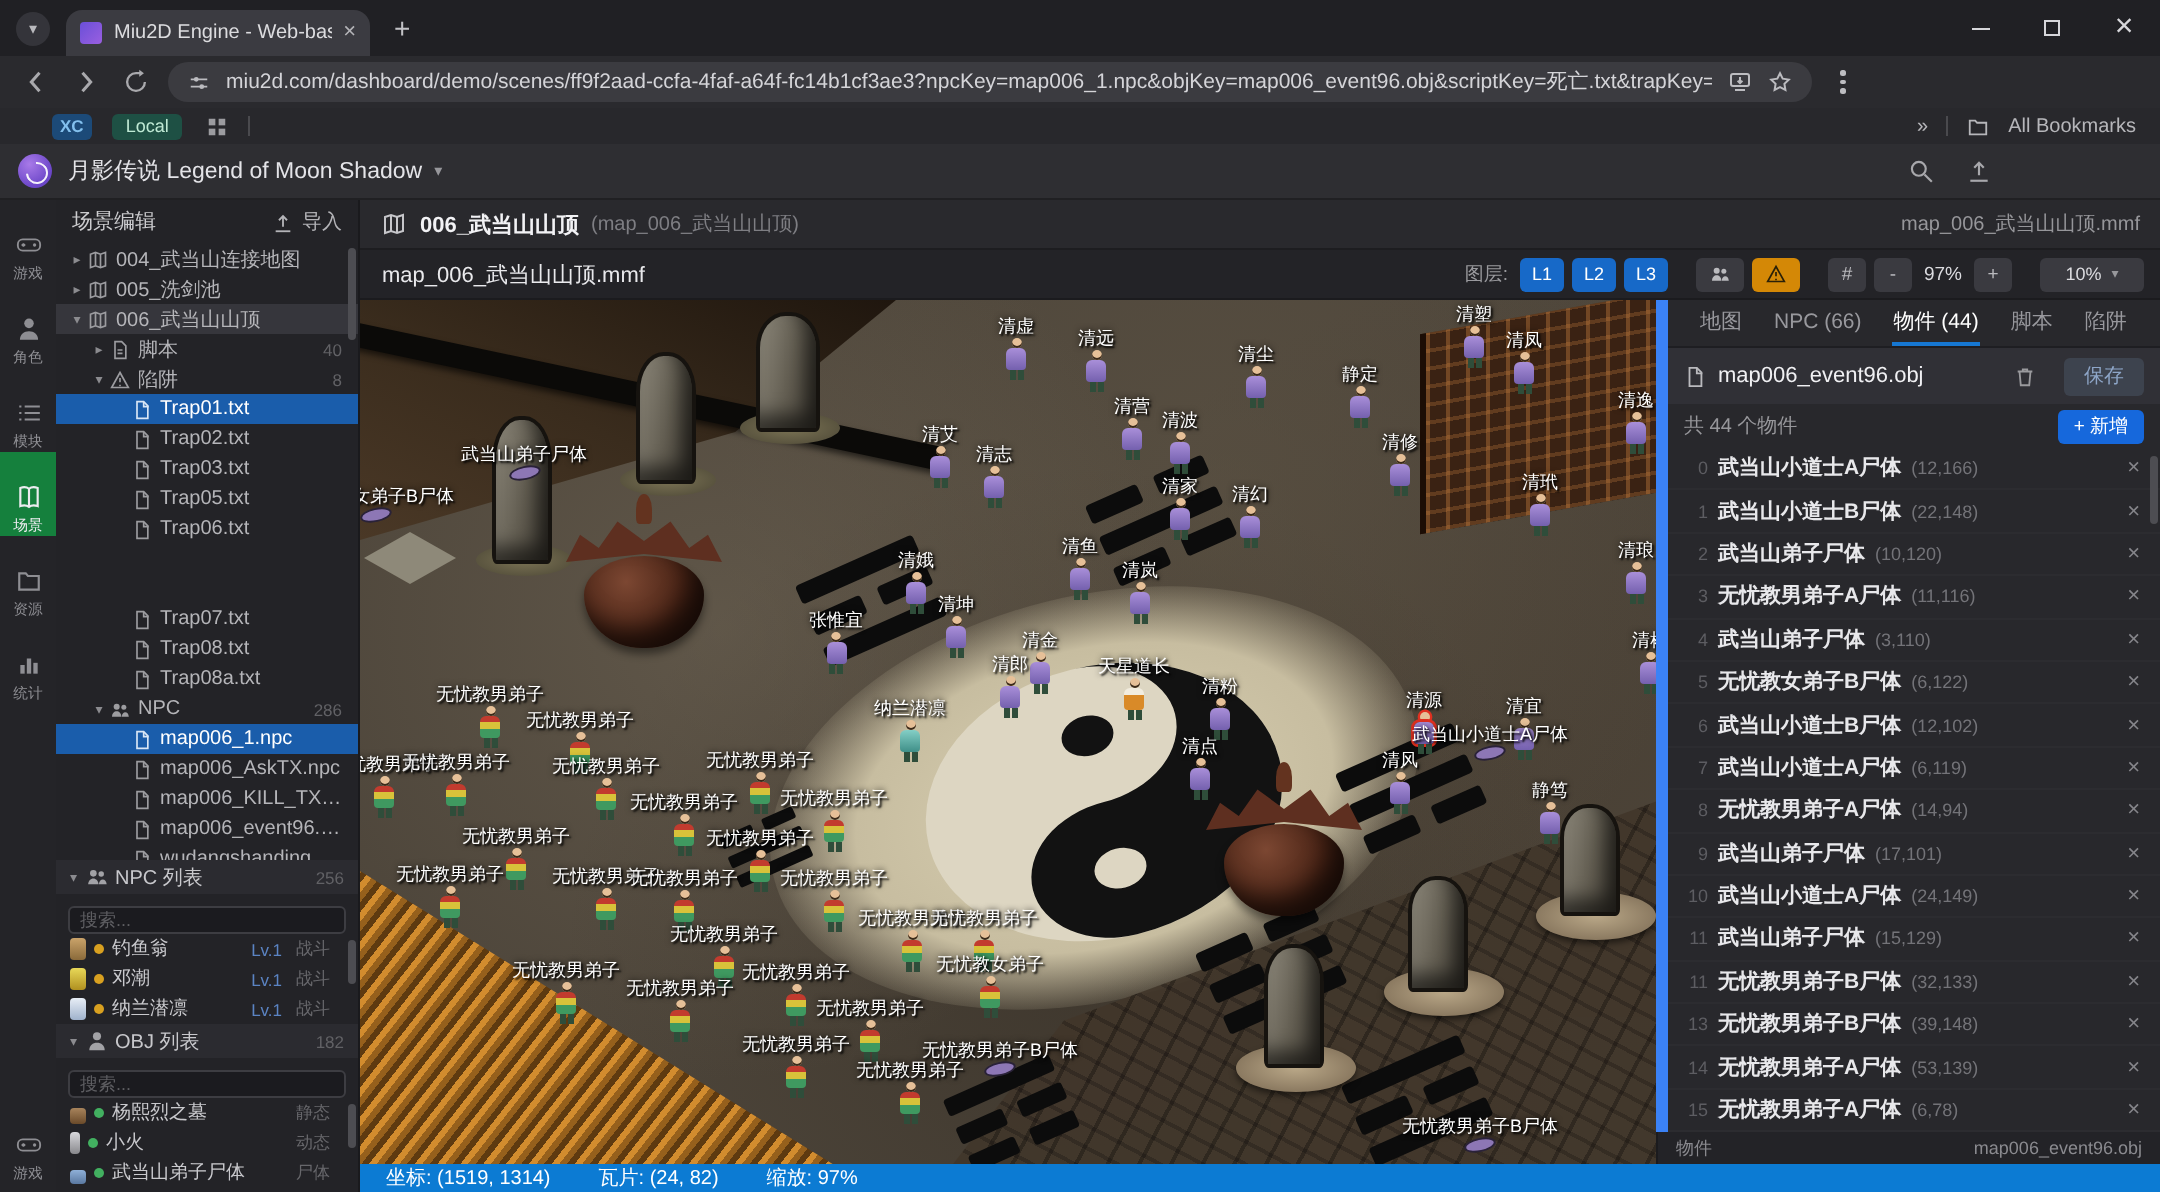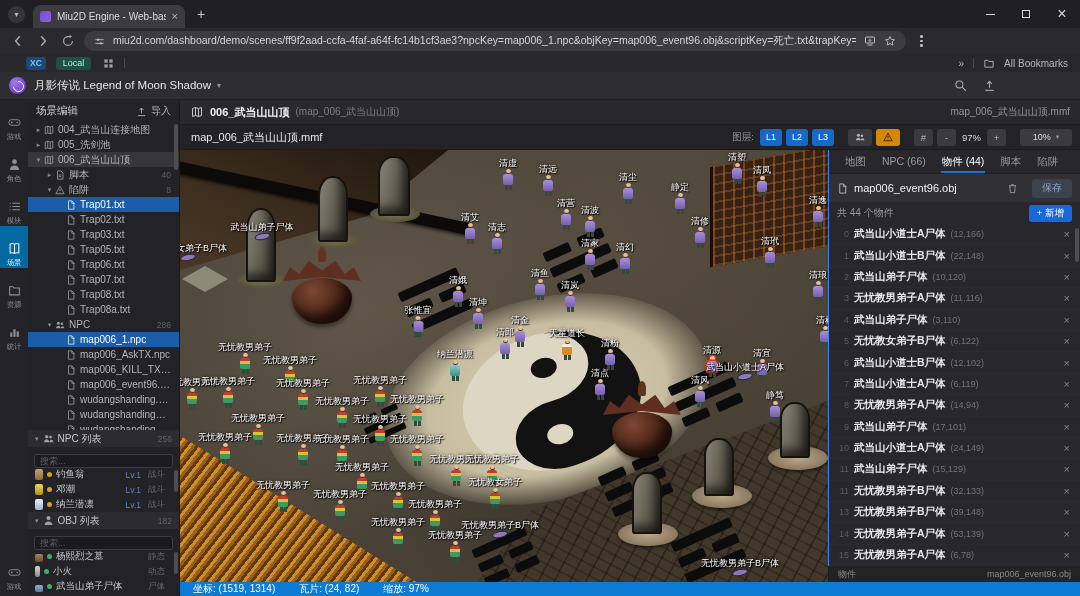--- a/index.html
+++ b/index.html
@@ -49,21 +49,21 @@
     border:1.6px solid rgba(255,255,255,.92);border-left-color:transparent;transform:rotate(40deg)}
   #apphdr .title{margin-left:8px;font-size:11.5px;color:#e4e4e8}
   #apphdr .caret{color:#97979b;font-size:8px;margin-left:6px}
   .hdr-ic{width:13px;height:13px;color:#a8a8ac}
 
   
   #rail{left:0;top:100px;width:28px;height:496px;background:#242428;display:flex;flex-direction:column;align-items:stretch}
   .ritem{height:42px;display:flex;flex-direction:column;align-items:center;justify-content:flex-end;gap:2px;color:#8e8e93}
   .ritem .ric2{width:13px;height:13px}
   .ritem .rlb{font-size:8px;transform:scale(.92)}
-  .ritem.active{background:#0369a1;color:#ececf0}
+  .ritem.active{background:#15803d;color:#ececf0}
   .ritem.bottom{margin-top:auto;margin-bottom:4px}
 
   
   #treepanel{left:28px;top:100px;width:152px;height:496px;background:#232327;border-right:1px solid #1a1a1d;overflow:hidden}
   #tree-hdr{height:22px;display:flex;align-items:center;padding:0 8px;color:#cccccf;font-size:10.5px;background:#232327}
   #tree-hdr .sp{flex:1}
   #tree-hdr .imp{display:flex;align-items:center;gap:4px;color:#b4b4b8;font-size:10px}
   #tree-hdr .uic{width:11px;height:11px}
   #treelist{height:308px;overflow:hidden;position:relative}
   .trow{height:15px;display:flex;align-items:center;font-size:10px;color:#b5b5b9;padding-right:8px;white-space:nowrap}
@@ -181,21 +181,21 @@
   .k-wd .body{background:linear-gradient(180deg,#a98fd9,#7460ae)}
   .k-wy .body{background:linear-gradient(180deg,#c23b2e 0 28%,#d8c23a 28% 58%,#3f9960 58%)}
   .k-boss .body{background:linear-gradient(180deg,#f2ede0 0 30%,#d98a28 30%)}
   .k-nl .body{background:linear-gradient(180deg,#84cfc6,#3f8f88)}
   .k-sel .body{background:linear-gradient(180deg,#a98fd9,#7460ae);box-shadow:0 0 0 1.5px #e03020}
   .k-sel .head{box-shadow:0 0 0 1.2px #e03020}
   .corpse-sprite{width:16px;height:7px;border-radius:50%;margin:1px auto 0;
     background:#8d77b5;border:1px solid #2a2238;transform:rotate(-12deg)}
 
   
-  #rpanel{left:828px;top:150px;width:252px;height:416px;background:#28282c;border-left:1px solid #3b82f6;overflow:hidden}
+  #rpanel{left:828px;top:150px;width:252px;height:416px;background:#28282c;border-left:6px solid #3b82f6;overflow:hidden}
   .ptabs{height:24px;display:flex;padding-left:8px;background:#28282c;border-bottom:1px solid #1e1e22}
   .ptab{padding:0 8px;font-size:10.5px;color:#98989d;line-height:23px;position:relative;white-space:nowrap}
   .ptab.active{color:#fff;font-weight:normal}
   .ptab.active::after{content:"";position:absolute;left:7px;right:7px;bottom:0;height:2px;background:#1677d2}
   .frow{height:28px;background:#303036;display:flex;align-items:center;padding:0 8px;gap:6px}
   .frow .fic{width:11px;height:11px;color:#bababe}
   .frow .fn{font-size:11px;color:#f0f0f3;white-space:nowrap;overflow:hidden}
   .frow .tr{margin-left:auto;width:11px;height:11px;color:#9a9a9e}
   .savebtn{margin-left:8px;padding:2.5px 10px;border-radius:3px;background:#3d434e;color:#8ea6c8;font-size:10px}
   .crow{height:22px;display:flex;align-items:center;padding:0 8px}
@@ -505,21 +505,21 @@
         <div class="trow" style="padding-left: 28px;">
           <div class="chev"></div>
           <div class="ic ticon">
             <svg viewBox="0 0 12 12">
               <path d="M3 1h4l2.5 2.5V11H3z" fill="none" stroke="currentColor" stroke-width="1"></path>
               <path d="M7 1v3h3" fill="none" stroke="currentColor" stroke-width="1"></path>
             </svg>
           </div>
           <div class="tlabel">Trap06.txt</div>
         </div>
-        <div class="trow" style="padding-left: 28px;">
+        <div class="trow" style="padding-left: 28px; margin-top: 30px;">
           <div class="chev"></div>
           <div class="ic ticon">
             <svg viewBox="0 0 12 12">
               <path d="M3 1h4l2.5 2.5V11H3z" fill="none" stroke="currentColor" stroke-width="1"></path>
               <path d="M7 1v3h3" fill="none" stroke="currentColor" stroke-width="1"></path>
             </svg>
           </div>
           <div class="tlabel">Trap07.txt</div>
         </div>
         <div class="trow" style="padding-left: 28px;">

